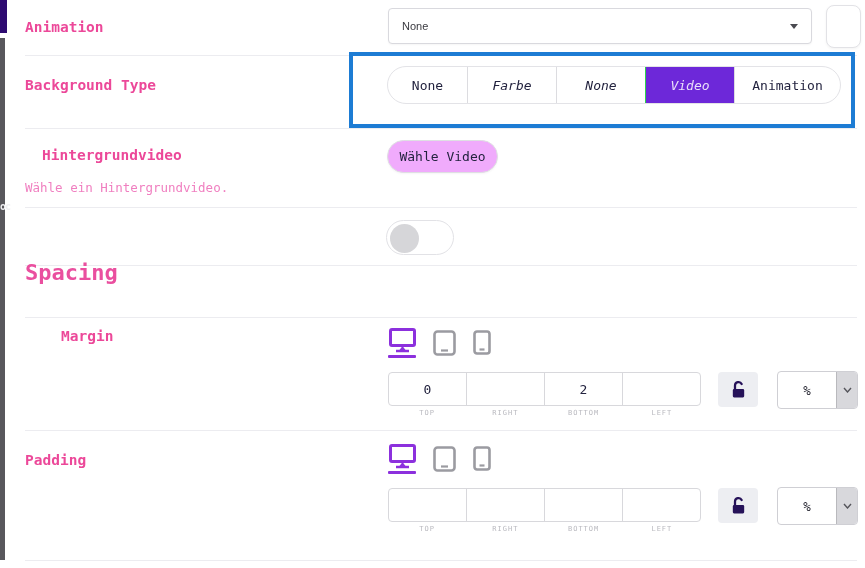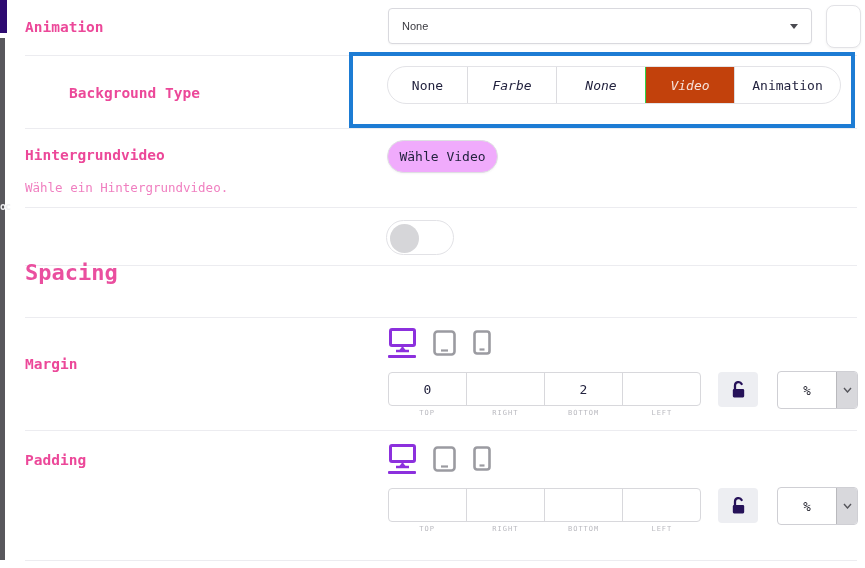--- a/index.html
+++ b/index.html
@@ -36,21 +36,21 @@
 
   
   .highlight-box { position:absolute; left:349px; top:52px; width:506px; height:76px;
     border:4px solid #1d7cd4; background:transparent; }
   .seg-group { position:absolute; left:387px; top:66px; height:38px; display:flex;
     border:1px solid #e3e3e7; border-radius:19px; background:#fff; overflow:hidden; }
   .seg { display:flex; align-items:center; justify-content:center;
     font:13px "DejaVu Sans Mono", monospace; color:#23233f; cursor:pointer; border-left:1px solid #dcdce0; }
   .seg:first-child { border-left:none; }
   .seg.w1 { width:79px; } .seg.w2 { width:89px;font-style:italic; } .seg.w3 { width:106px; }
-  .seg.selected { background:#c2410c; color:rgba(255,255,255,.85); border-left-color:#2bd54a; }
+  .seg.selected { background:#6d28d9; color:rgba(255,255,255,.85); border-left-color:#2bd54a; }
 
   
   .pill-button { position:absolute; left:387px; top:140px; width:111px; height:33px;
     background:#f0abfc; border:1px solid #dfdfe3; border-radius:17px;
     font:13px "DejaVu Sans Mono", monospace; color:#23233f;
     display:flex; align-items:center; justify-content:center; cursor:pointer;
     box-shadow:0 1px 2px rgba(0,0,0,.04); }
 
   
   .toggle { position:absolute; left:386px; top:220px; width:68px; height:35px;
@@ -95,49 +95,49 @@
 
   <div class="row-label" style="top:19px;">Animation</div>
   <div class="dropdown">
     <span class="dd-value">None</span>
     <span class="dd-caret"></span>
   </div>
   <div class="swatch-box"></div>
 
   <div class="divider" style="top:55px;"></div>
 
-  <div class="row-label" style="top:85px;margin-left:44px;">Background Type</div>
+  <div class="row-label" style="top:77px;">Background Type</div>
   <div class="highlight-box"></div>
   <div class="seg-group">
     <span class="seg w1">None</span>
     <span class="seg w2">Farbe</span>
     <span class="seg w2">None</span>
     <span class="seg w2 selected">Video</span>
     <span class="seg w3">Animation</span>
   </div>
 
   <div class="divider" style="top:128px;"></div>
 
-  <div class="row-label" style="top:147px;">Hintergrundvideo</div>
+  <div class="row-label" style="top:147px;margin-left:17px;">Hintergrundvideo</div>
   <div class="pill-button">Wähle Video</div>
   <div class="desc-text" style="top:180px;">Wähle ein Hintergrundvideo.</div>
 
   <div class="divider" style="top:207px;"></div>
 
   <div class="toggle">
     <div class="knob"></div>
   </div>
 
   <div class="divider" style="top:265px;"></div>
 
   <div class="section-heading" style="top:260px;">Spacing</div>
 
   <div class="divider" style="top:317px;"></div>
 
-  <div class="row-label" style="top:356px;">Margin</div>
+  <div class="row-label" style="top:328px;margin-left:36px;">Margin</div>
   <div class="device-icons" style="top:328px;">
     <div class="dev active">
       <svg width="27" height="25" viewBox="0 0 27 25" fill="none" stroke="currentColor">
         <rect x="1.5" y="1.5" width="24" height="16" rx="1.5" stroke-width="3"></rect>
         <path d="M13.5 18 L10.5 22 H16.5 Z" fill="currentColor" stroke="none"></path>
         <line x1="7" y1="23" x2="20" y2="23" stroke-width="2.5"></line>
       </svg>
       <div class="active-bar"></div>
     </div>
     <div class="dev inactive">

